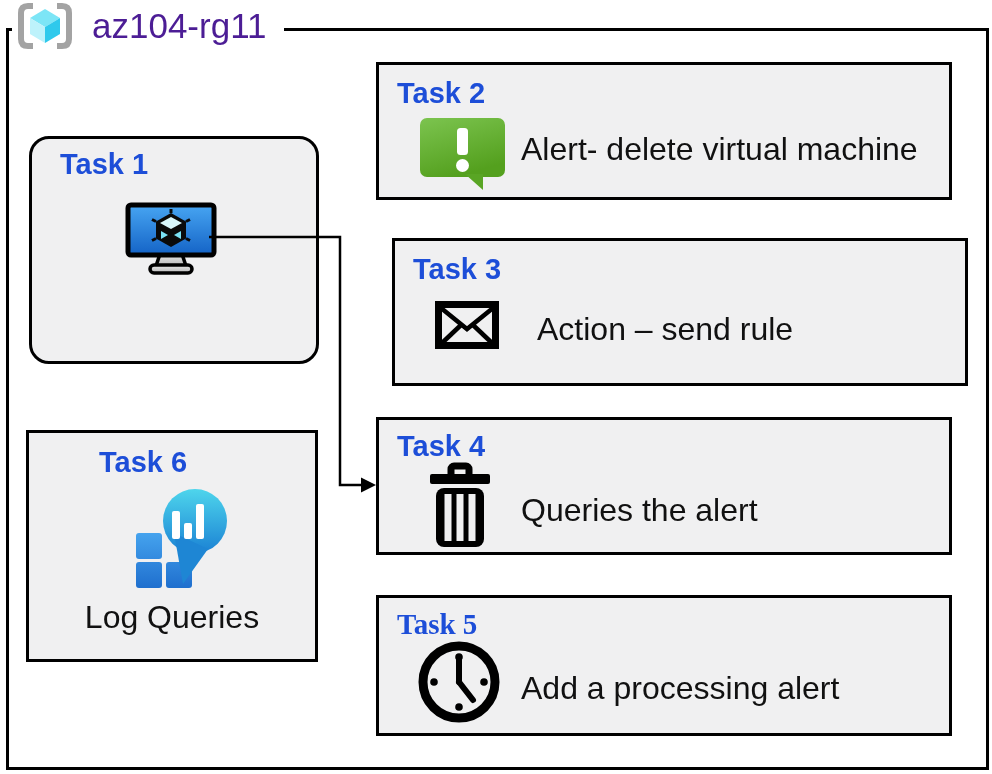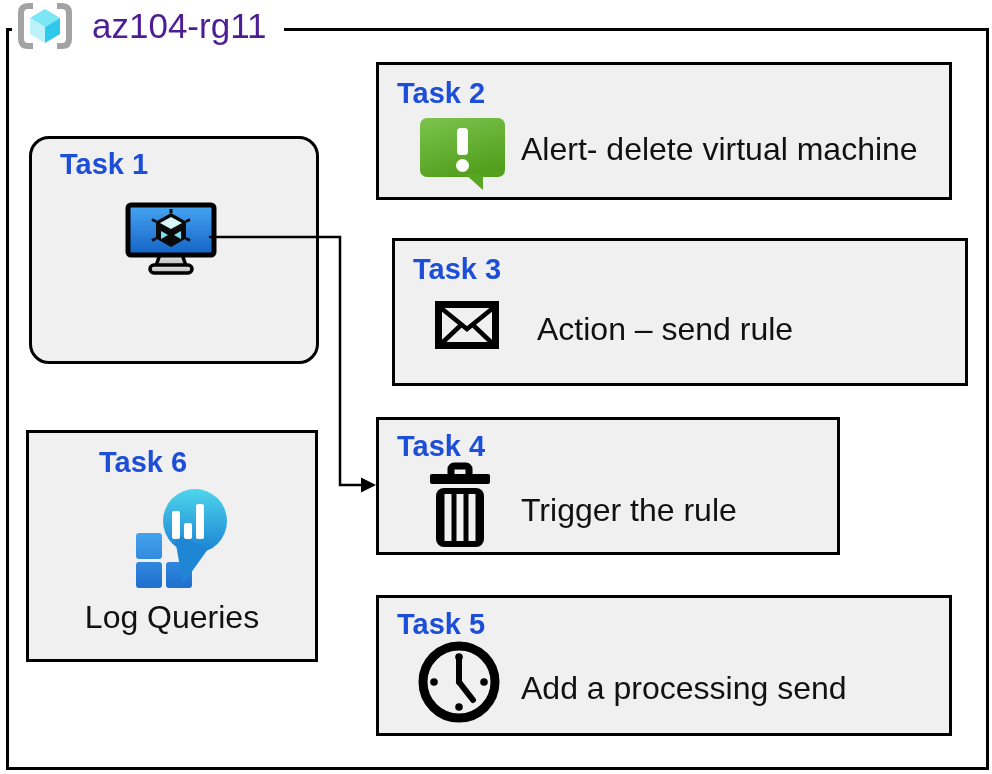--- a/index.html
+++ b/index.html
@@ -25,21 +25,21 @@
     letter-spacing:0px;
   }
   .task-label{position:absolute;font-size:32px;color:#111;white-space:nowrap;}
   .icon-abs{position:absolute;line-height:0;}
   .arrow-layer{position:absolute;left:0;top:0;z-index:4;pointer-events:none;}
   
   #box-task1{left:29px;top:136px;width:290px;height:228px;border-radius:20px;}
   #box-task6{left:26px;top:430px;width:292px;height:232px;}
   #box-task2{left:376px;top:62px;width:576px;height:138px;}
   #box-task3{left:392px;top:238px;width:576px;height:148px;}
-  #box-task4{left:376px;top:417px;width:464px;height:138px;}
+  #box-task4{left:376px;top:417px;width:576px;height:138px;}
   #box-task5{left:376px;top:595px;width:576px;height:141px;}
 </style>
 </head>
 <body>
 
 <div class="outer-border"></div>
 
 <div class="rg-label">
   <span class="icon-abs" style="position:static">
     <svg width="62" height="48" viewBox="0 0 62 48">
@@ -151,35 +151,35 @@
   <span class="icon-abs" style="left:48px;top:42px;">
     <svg width="66" height="90" viewBox="0 0 66 90">
       <rect x="24" y="4" width="18" height="14" rx="3" fill="none" stroke="#000" stroke-width="7"></rect>
       <rect x="3" y="12" width="60" height="10" rx="2" fill="#000"></rect>
       <rect x="9" y="26" width="48" height="59" rx="8" fill="#000"></rect>
       <rect x="17.5" y="32" width="7" height="47" fill="#f0f0f1"></rect>
       <rect x="29.5" y="32" width="7" height="47" fill="#f0f0f1"></rect>
       <rect x="41.5" y="32" width="7" height="47" fill="#f0f0f1"></rect>
     </svg>
   </span>
-  <div class="task-label" style="left:142px;top:72px;">Trigger the rule</div>
+  <div class="task-label" style="left:142px;top:72px;">Queries the alert</div>
 </div>
 
 <div class="task-box" id="box-task5">
-  <div class="task-heading" style="left:18px;top:10px;">Task 5</div>
+  <div class="task-heading" style="left:18px;top:10px;font-family:Liberation Serif, serif;">Task 5</div>
   <span class="icon-abs" style="left:36px;top:40px;">
     <svg width="88" height="88" viewBox="0 0 88 88">
       <circle cx="44" cy="44" r="36" fill="none" stroke="#000" stroke-width="9"></circle>
       <circle cx="44" cy="19" r="3.8" fill="#000"></circle>
       <circle cx="69" cy="44" r="3.8" fill="#000"></circle>
       <circle cx="44" cy="69" r="3.8" fill="#000"></circle>
       <circle cx="19" cy="44" r="3.8" fill="#000"></circle>
       <path d="M44,44 L44,21" stroke="#000" stroke-width="6" stroke-linecap="round"></path>
       <path d="M44,44 L58,62" stroke="#000" stroke-width="6" stroke-linecap="round"></path>
     </svg>
   </span>
-  <div class="task-label" style="left:142px;top:72px;">Add a processing send</div>
+  <div class="task-label" style="left:142px;top:72px;">Add a processing alert</div>
 </div>
 
 <svg class="arrow-layer" width="992" height="774" viewBox="0 0 992 774">
   <path d="M209,237 L340,237 L340,485 L362,485" fill="none" stroke="#000" stroke-width="2.5"></path>
   <polygon points="361,477.5 376,485 361,492.5" fill="#000"></polygon>
 </svg>
 
 </body></html>

